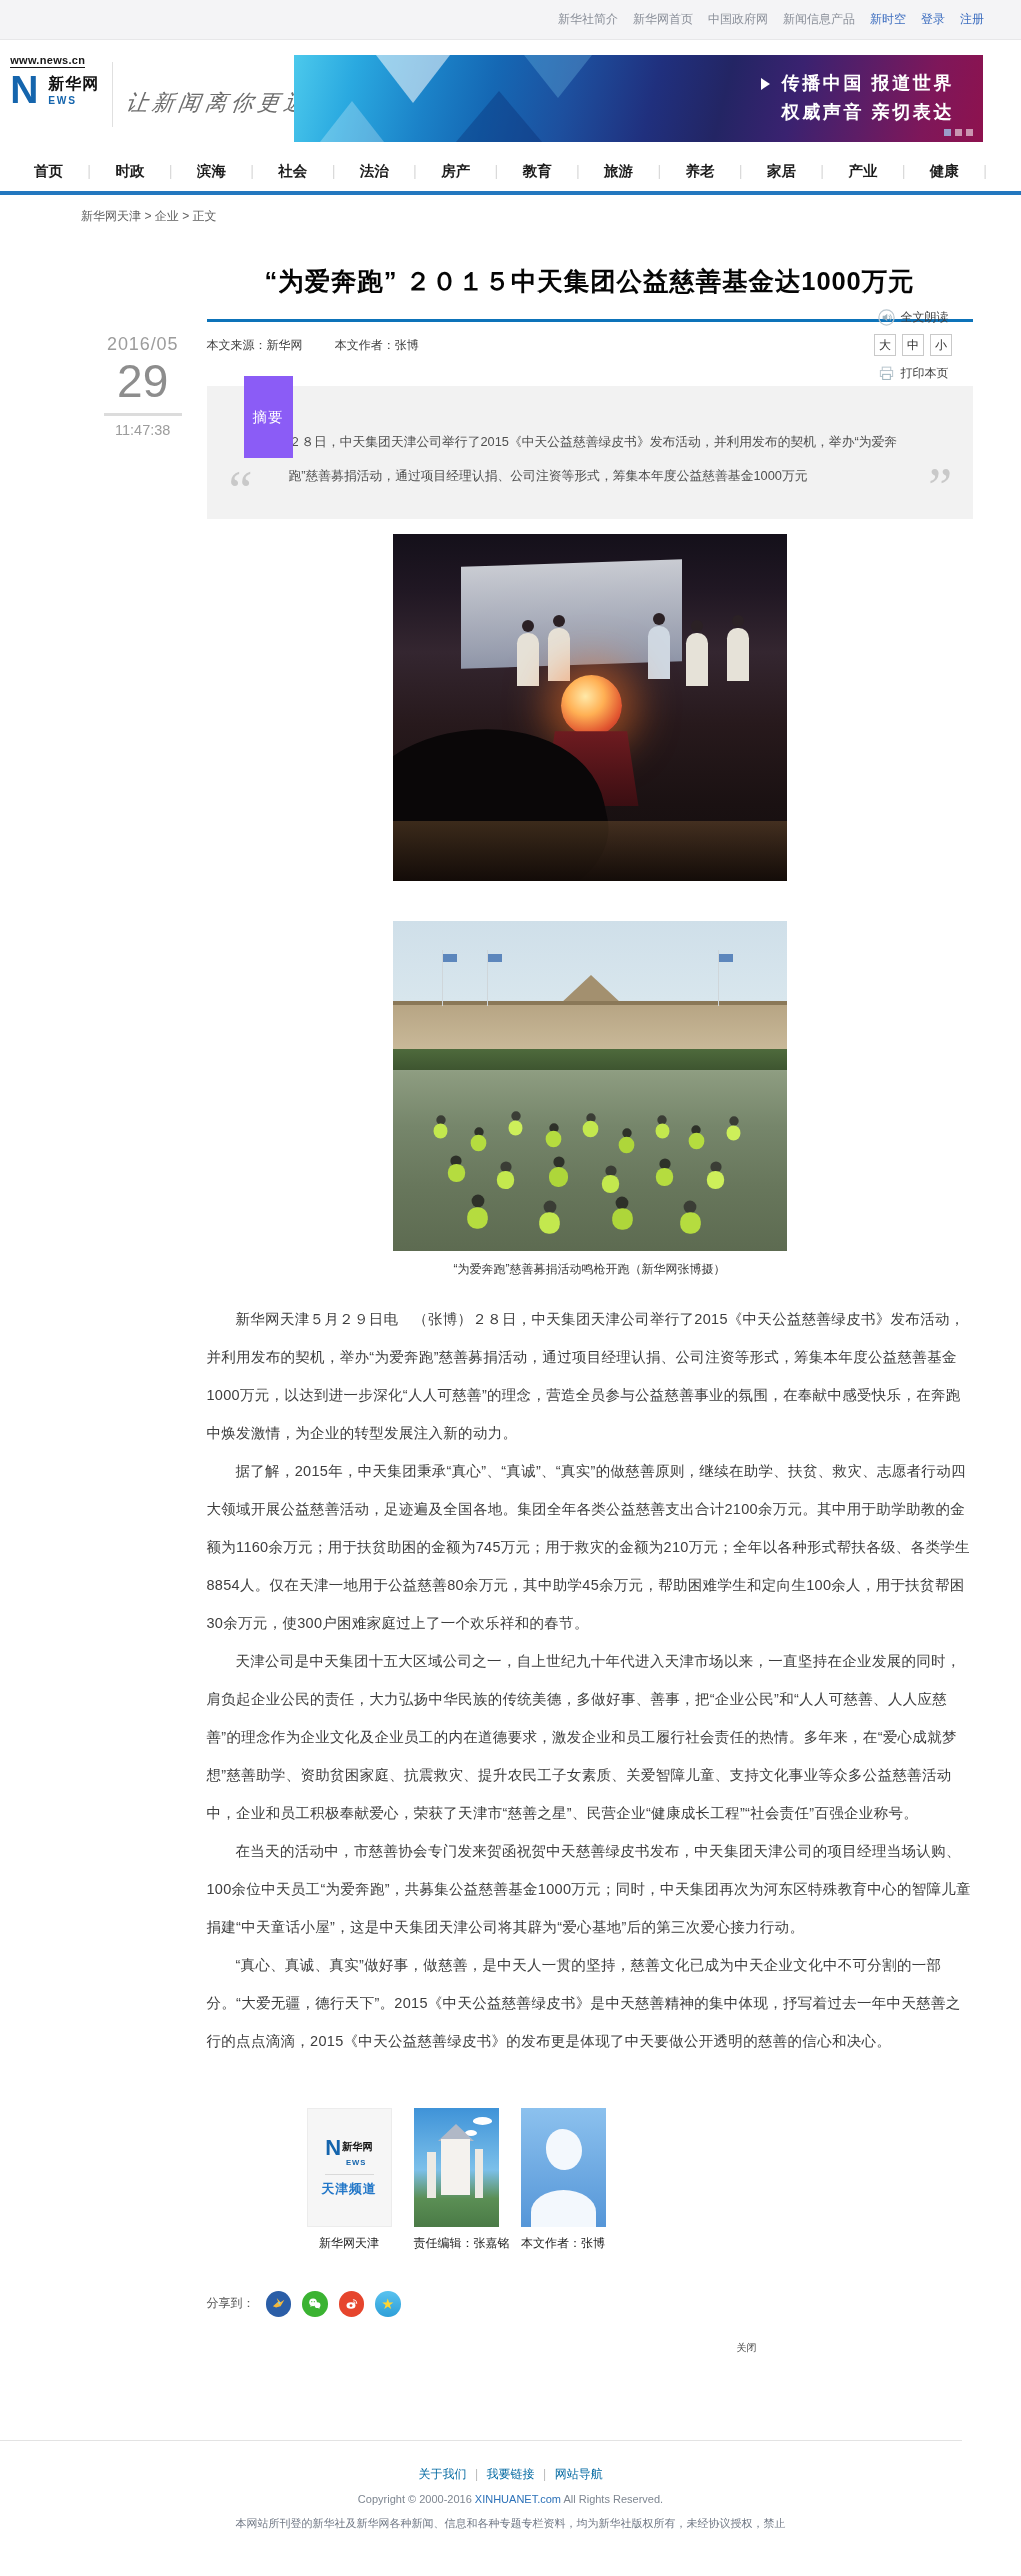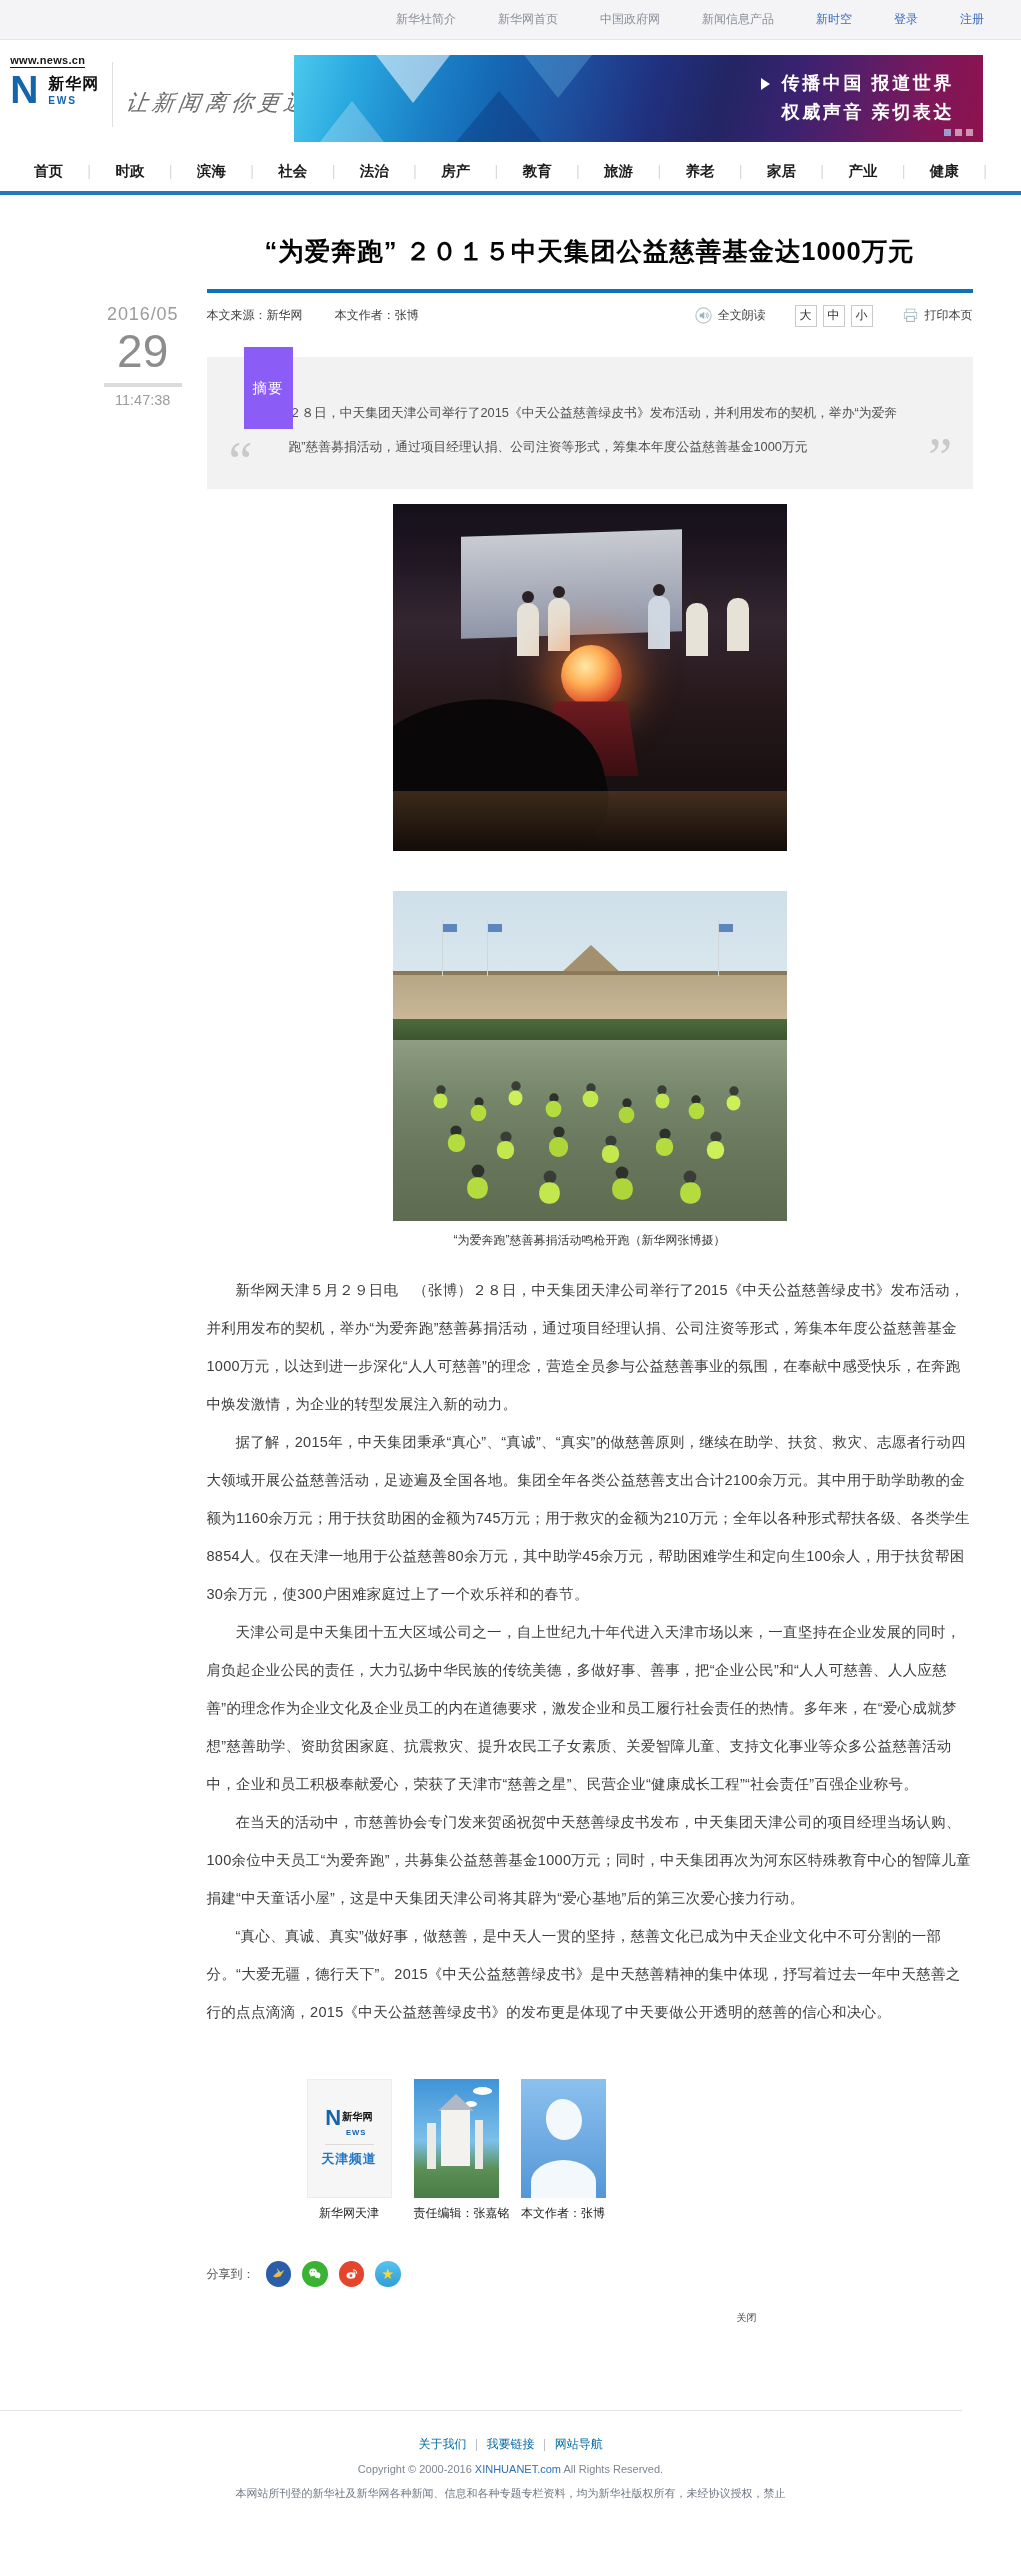--- a/index.html
+++ b/index.html
@@ -2,21 +2,21 @@
 <html style="font-size:13.6px"><head>
 <meta charset="utf-8">
 <style>
   * { box-sizing: border-box; margin: 0; padding: 0; }
   body { font-family: "Liberation Sans", "DejaVu Sans", sans-serif; background: #fff; }
   a { text-decoration: none; }
   .page { width: 1021px; height: 2576px; overflow: hidden; background: #fff; margin: 0 auto; position: relative; }
 
   
   .topbar { height: 40px; background: #f4f4f6; border-bottom: 0.9px solid #e7e7e9;
-            display: flex; align-items: center; justify-content: flex-end; padding-right: 37px; gap: 42px; font-size: 12px; }
+            display: flex; align-items: center; justify-content: flex-end; padding-right: 37px; gap: 15px; font-size: 12px; }
   .topbar a { color: #8a8f99; }
   .topbar a.blue { color: #3f6fc0; }
 
   
   .header { height: 111px; background: #fff; position: relative; }
   .logo-area { position: absolute; left: 10.2px; top: 12px; width: 95px; }
   .logo-url { font-size: 11px; font-weight: 700; color: #171717; border-bottom: 1.7px solid #171717; display: inline-block; padding-bottom: 0.9px; letter-spacing: 0.3px; }
   .logo-mark { display: flex; margin-top: 3.4px; }
   .logo-n { font-size: 39px; font-weight: 800; color: #1565ad; line-height: 37px; }
   .logo-col { margin-left: 10px; padding-top: 3.4px; }
@@ -61,21 +61,21 @@
   .d-line { width: 78px; height: 3.4px; background: #dcdcdc; margin: 5.1px auto; }
   .d-time { font-size: 14.5px; }
 
   .main { margin-left: 126px; width: 766px; }
   h1.title { font-size: 25.5px; line-height: 51px; font-weight: 700; color: #050505; text-align: center; margin: 31px 25.5px 0; letter-spacing: 0.9px; }
   .rule { height: 3.4px; background: #0d73b9; margin-top: 12px; }
 
   .meta { display: flex; align-items: center; margin-top: 11px; font-size: 12px; color: #3f3f3f; height: 24px; }
   .meta-left span.lab { color: #3f3f3f; }
   .meta-left .grp { margin-right: 29px; }
-  .meta-right { margin-left: auto; display: flex; align-items: center; gap: 8.5px; }
+  .meta-right { margin-left: auto; display: flex; align-items: center; gap: 8.5px; flex-direction: column; }
   .meta-right .tool { display: flex; align-items: center; gap: 6px; cursor: pointer; color: #3f3f3f; }
   .size-boxes { display: flex; gap: 6px; margin: 0 20.4px; }
   .size-box { width: 22px; height: 22px; border: 0.9px solid #c9c9c9; display: flex; align-items: center; justify-content: center; font-size: 12px; color: #333; cursor: pointer; background: #fff; }
 
   .summary { position: relative; background: #f2f2f2; margin-top: 29px; padding: 39px 61px 25.5px 82px; font-size: 12.8px; color: #4f4f4f; line-height: 34px; }
   .summary-tag { position: absolute; left: 37px; top: -10.2px; width: 49px; height: 82px; background: #8b5cf6; color: #fff;
                  font-size: 14.5px; display: flex; align-items: center; justify-content: center; letter-spacing: 0.9px; }
   .q { position: absolute; font-family: "Liberation Serif", serif; font-size: 54px; color: #c9c9c9; line-height: 1; }
   .q.open { left: 22px; top: 78px; }
   .q.close { right: 20.4px; bottom: 5.1px; }
@@ -243,20 +243,23 @@
       <span class="nsep">|</span>
       <span class="nav-item">家居</span>
       <span class="nsep">|</span>
       <span class="nav-item">产业</span>
       <span class="nsep">|</span>
       <span class="nav-item">健康</span>
       <span class="nsep">|</span>
     </div>
   <div class="nav-blue-bar"></div>
 
+  <div class="breadcrumb">
+    
+  <a href="#">新华网天津</a><span class="bsep">&gt;</span><a href="#">企业</a><span class="bsep">&gt;</span><a href="#">正文</a></div>
 
   <div class="wrap">
 
     <div class="date-block">
       <div class="d-month">2016/05</div>
       <div class="d-day">29</div>
       <div class="d-line"></div>
       <div class="d-time">11:47:38</div>
     </div>
 

